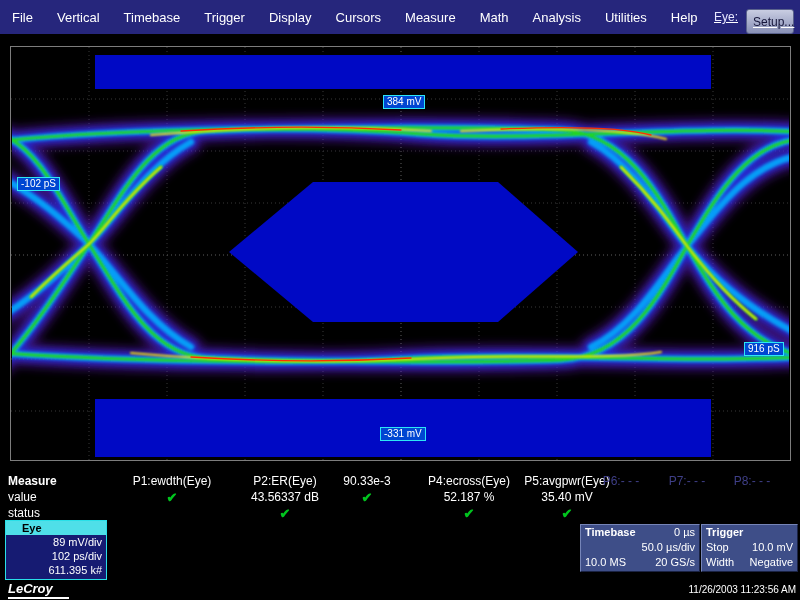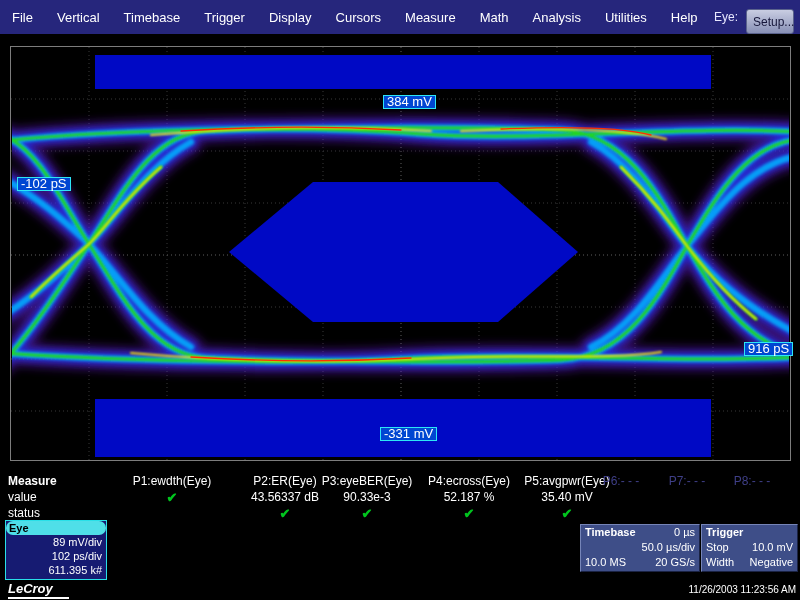--- a/index.html
+++ b/index.html
@@ -7,38 +7,38 @@
     width:800px;height:600px;position:relative;overflow:hidden;
     background:#000;font-family:"Liberation Sans",sans-serif;
     -webkit-font-smoothing:antialiased;
   }
   
   .menu-bar{
     position:absolute;top:0;left:0;width:800px;height:34px;
     background:#26267c;display:flex;align-items:center;color:#fff;font-size:13px;
   }
   .menu-item{padding:0 12px;white-space:nowrap;cursor:default;}
-  .menu-right{margin-left:auto;display:flex;align-items:center;gap:8px;padding-right:6px;}
+  .menu-right{margin-left:auto;display:flex;align-items:center;gap:8px;padding-right:6px;text-decoration:underline;}
   .eye-label{font-size:12px;color:#e8e8ff;}
   .setup-btn{
     width:48px;height:25px;font-size:12px;color:#16163a;
     background:linear-gradient(#c9cde2,#8890b6);
     border:1px solid #5a628c;border-radius:3px;
     font-family:"Liberation Sans",sans-serif;
     margin-top:9px;
   }
   
   .graticule{
     position:absolute;left:10px;top:46px;width:779px;height:413px;
     border:1px solid #7d7d7d;background:#000;
   }
   .graticule svg{position:absolute;left:0;top:0;}
   .badge{
     position:absolute;background:#0046d2;border:1px solid #2de6f6;
-    color:#fff;font-size:13px;line-height:12px;padding:0 3px;white-space:nowrap;z-index:5;
+    color:#fff;font-size:10px;line-height:12px;padding:0 3px;white-space:nowrap;z-index:5;
   }
   .badge-top-mv{left:372px;top:48px;}
   .badge-bottom-mv{left:369px;top:344px;margin-top:36px;}
   .badge-left-ps{left:6px;top:130px;}
   .badge-right-ps{left:733px;top:267px;margin-top:28px;}
   
   .measure-area{position:absolute;left:0;top:470px;width:800px;height:50px;color:#fff;font-size:12px;}
   .mrow-label{position:absolute;left:8px;height:16px;}
   .lbl-measure{top:4px;font-weight:bold;}
   .lbl-value{top:20px;}
@@ -46,21 +46,21 @@
   .mcol{position:absolute;top:4px;width:130px;transform:translateX(-50%);text-align:center;}
   .mname{height:16px;white-space:nowrap;}
   .mval{height:16px;white-space:nowrap;}
   .mcheck{height:14px;color:#00c41e;font-size:13px;font-weight:bold;}
   .mcol.dim .mname{color:#3f3f88;}
   
   .chan-box{
     position:absolute;left:5px;top:520px;width:100px;height:58px;
     border:1px solid #2ae0e8;background:#161b72;color:#fff;font-size:11px;
   }
-  .chan-header{background:#4fdfe8;color:#000;height:14px;line-height:14px;padding-left:3px;font-weight:bold;border-radius:7px;}
+  .chan-header{background:#4fdfe8;color:#000;height:14px;line-height:14px;padding-left:16px;font-weight:bold;}
   .chan-line{text-align:right;padding-right:4px;line-height:14px;white-space:nowrap;}
   
   .info-box{
     position:absolute;top:524px;height:46px;background:#3e4e88;color:#fff;font-size:11px;
     border-top:1px solid #7685b8;border-left:1px solid #7685b8;
     border-right:1px solid #1b2344;border-bottom:1px solid #1b2344;
   }
   .tb-box{left:580px;width:118px;}
   .trg-box{left:701px;width:95px;}
   .irow{display:flex;justify-content:space-between;line-height:15px;padding:0 4px;white-space:nowrap;}
@@ -224,21 +224,20 @@
   <div class="mcol" style="left:172px">
     <div class="mname">P1:ewdth(Eye)</div>
     <div class="mcheck">✔</div>
   </div>
   <div class="mcol" style="left:285px">
     <div class="mname">P2:ER(Eye)</div>
     <div class="mval">43.56337 dB</div>
     <div class="mcheck">✔</div>
   </div>
   <div class="mcol" style="left:367px">
-    <div class="mname">P3:eyeBER(Eye)</div>
     <div class="mval">90.33e-3</div>
     <div class="mcheck">✔</div>
   </div>
   <div class="mcol" style="left:469px">
     <div class="mname">P4:ecross(Eye)</div>
     <div class="mval">52.187 %</div>
     <div class="mcheck">✔</div>
   </div>
   <div class="mcol" style="left:567px">
     <div class="mname">P5:avgpwr(Eye)</div>

